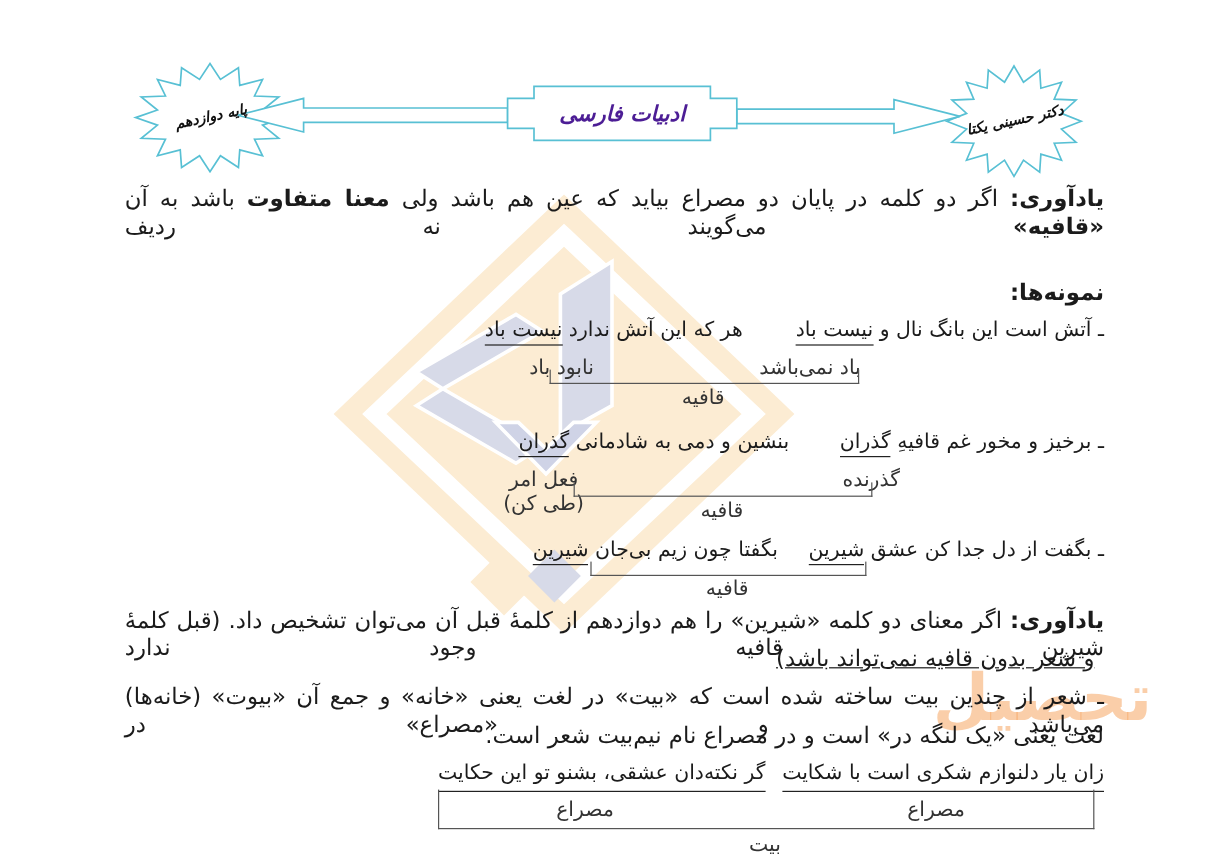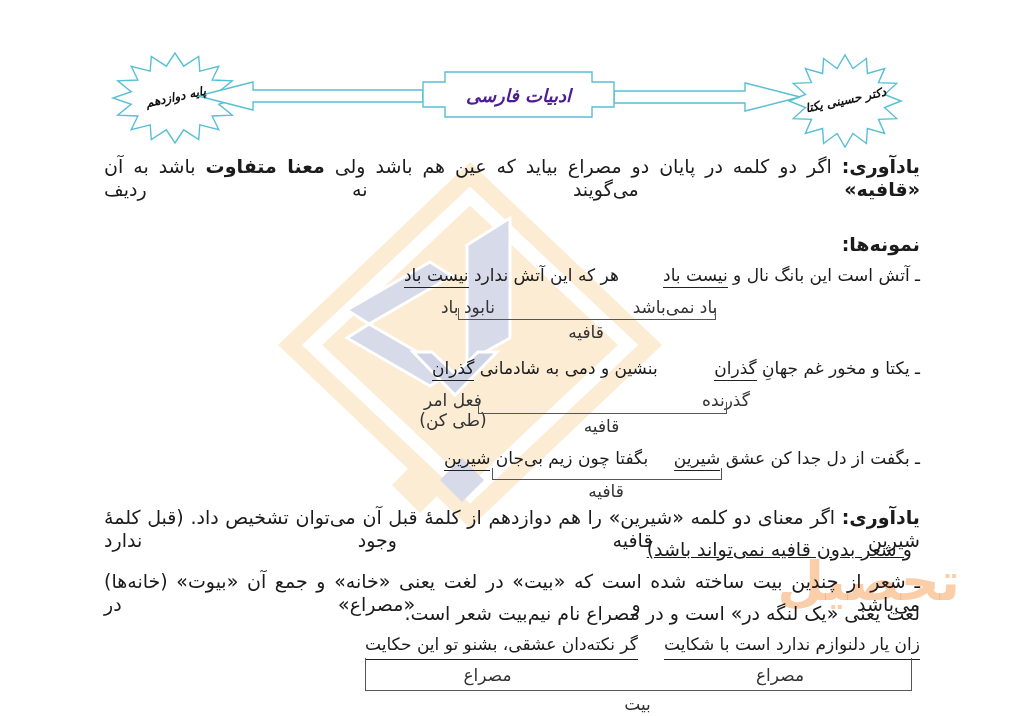--- a/index.html
+++ b/index.html
@@ -76,21 +76,21 @@
   <div class="verse" style="top:263px;right:104px;left:404px;">
     <span><span>ـ آتش است این بانگ نال و </span><span class="under">نیست باد</span></span>
     <span><span>هر که این آتش ندارد </span><span class="under">نیست باد</span></span>
   </div>
   <div class="ann" style="top:297px;left:630px;width:90px;">باد نمی‌باشد</div>
   <div class="ann" style="top:297px;left:428px;width:80px;">نابود باد</div>
   <div class="brace" style="top:308px;left:458px;width:256px;"></div>
   <div class="ann" style="top:322px;left:458px;width:256px;">قافیه</div>
 
   <div class="verse" style="top:356px;right:104px;left:432px;">
-    <span><span>ـ یکتا و مخور غم جهانِ </span><span class="under">گذران</span></span>
+    <span><span>ـ برخیز و مخور غم قافیهِ </span><span class="under">گذران</span></span>
     <span><span>بنشین و دمی به شادمانی </span><span class="under">گذران</span></span>
   </div>
   <div class="ann" style="top:390px;left:690px;width:72px;">گذرنده</div>
   <div class="ann" style="top:390px;left:405px;width:96px;">فعل امر (طی کن)</div>
   <div class="brace" style="top:402px;left:478px;width:247px;"></div>
   <div class="ann" style="top:416px;left:478px;width:247px;">قافیه</div>
 
   <div class="verse" style="top:446px;right:104px;left:444px;">
     <span><span>ـ بگفت از دل جدا کن عشق </span><span class="under">شیرین</span></span>
     <span><span>بگفتا چون زیم بی‌جان </span><span class="under">شیرین</span></span>
@@ -100,21 +100,21 @@
 
   <div class="txt just" style="top:506px;right:104px;left:104px;">
     <span class="b">یادآوری:</span><span> اگر معنای دو کلمه «شیرین» را هم دوازدهم از کلمهٔ قبل آن می‌توان تشخیص داد. (قبل کلمهٔ شیرین قافیه وجود ندارد</span>
   </div>
   <div class="txt tr" style="top:538px;right:112px;text-decoration:underline;">و شعر بدون قافیه نمی‌تواند باشد)</div>
 
   <div class="txt just" style="top:570px;right:104px;left:104px;">ـ شعر از چندین بیت ساخته شده است که «بیت» در لغت یعنی «خانه» و جمع آن «بیوت» (خانه‌ها) می‌باشد و «مصراع» در</div>
   <div class="txt tr" style="top:602px;right:104px;">لغت یعنی «یک لنگه در» است و در مصراع نام نیم‌بیت شعر است.</div>
 
   <div class="verse" style="top:632px;right:104px;left:365px;">
-    <span class="hem">زان یار دلنوازم ندارد است با شکایت</span>
+    <span class="hem">زان یار دلنوازم شکری است با شکایت</span>
     <span class="hem">گر نکته‌دان عشقی، بشنو تو این حکایت</span>
   </div>
   <div class="beytbox" style="top:658px;left:365px;width:545px;"></div>
   <div class="ann" style="top:665px;left:655px;width:250px;">مصراع</div>
   <div class="ann" style="top:665px;left:365px;width:245px;">مصراع</div>
   <div class="ann" style="top:694px;left:365px;width:545px;">بیت</div>
 
 </div>
 
 </body></html>

